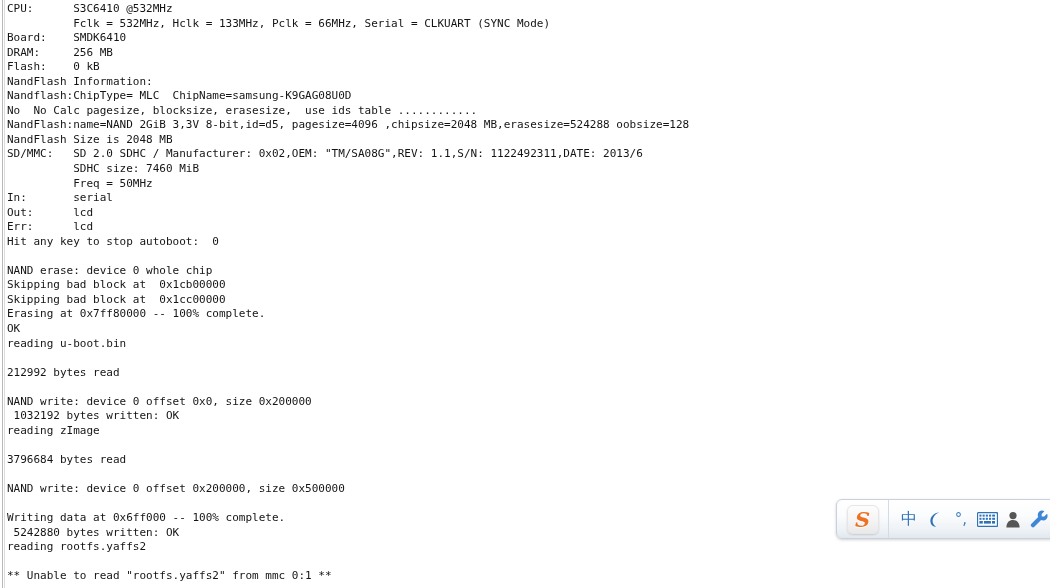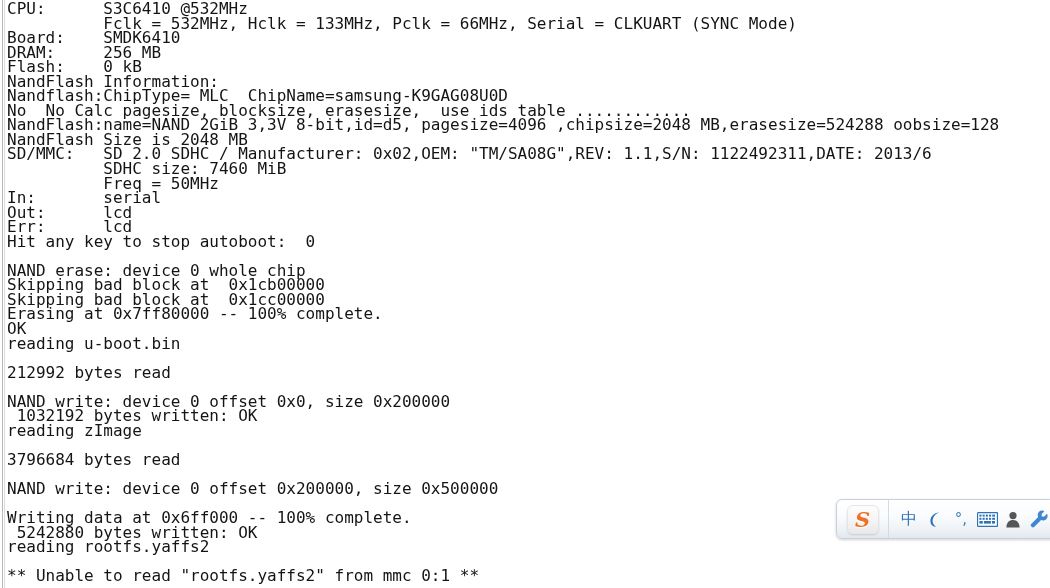--- a/index.html
+++ b/index.html
@@ -34,21 +34,21 @@
     background: #dcdcdc;
   }
 
   #console {
     position: absolute;
     left: 7px;
     top: 2px;
     width: 1043px;
     white-space: pre;
     font-family: "DejaVu Sans Mono", "Liberation Mono", monospace;
-    font-size: 16px;
+    font-size: 11px;
     line-height: 14.55px;
     letter-spacing: 0px;
     color: #141414;
     -webkit-font-smoothing: none;
   }
   #console .ln {
     display: block;
     height: 14.55px;
     white-space: pre;
   }

